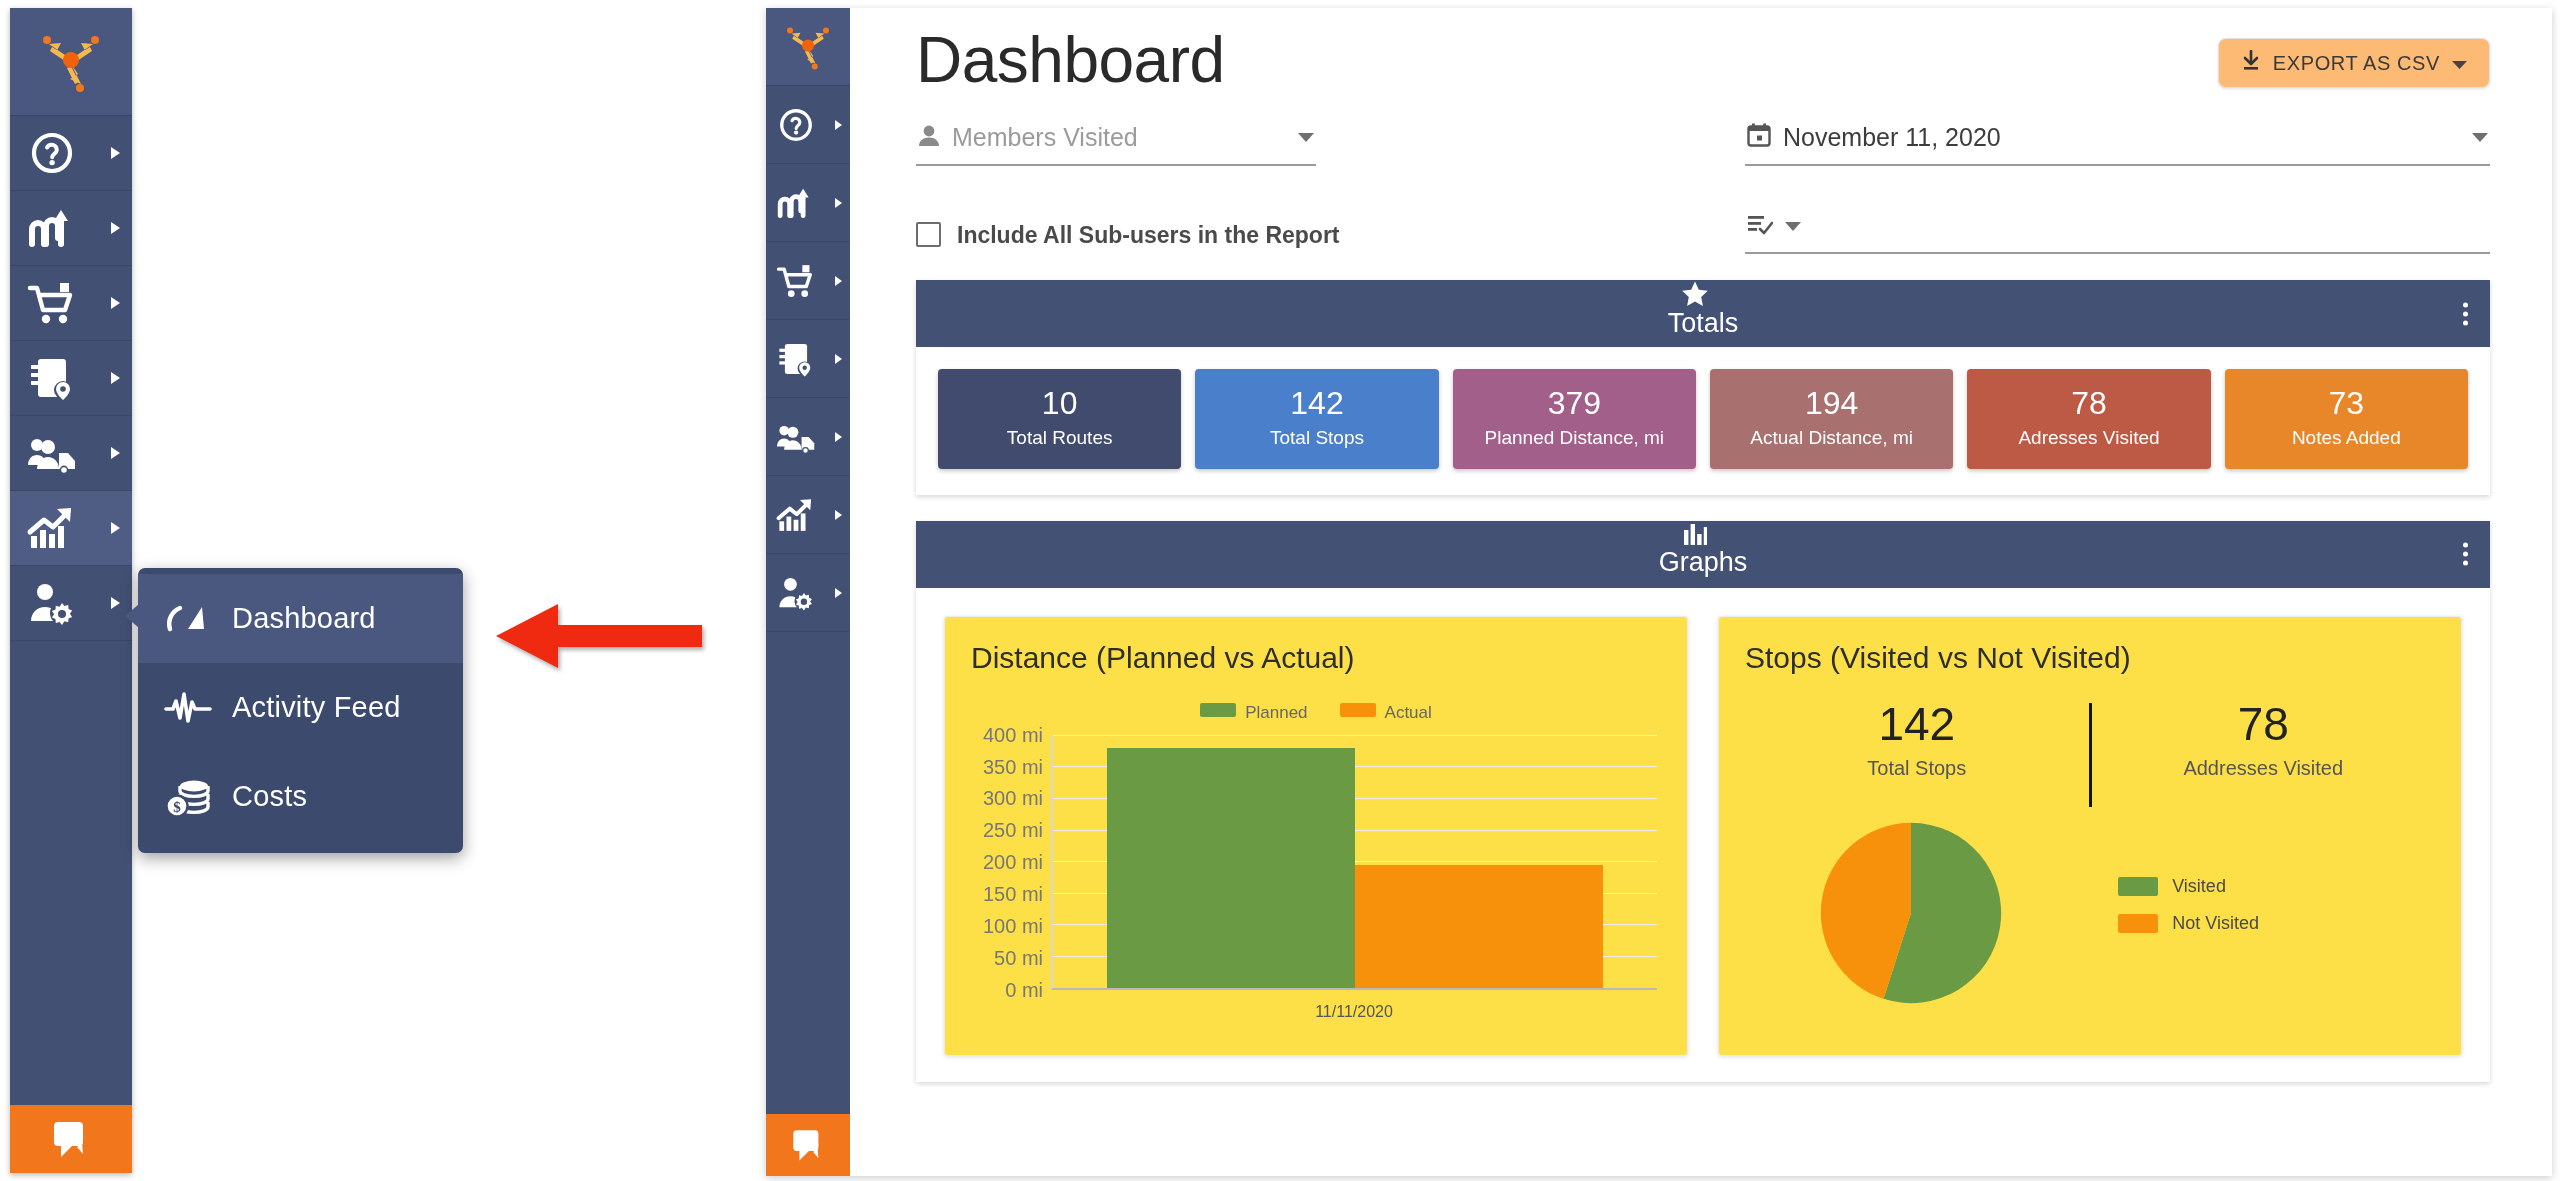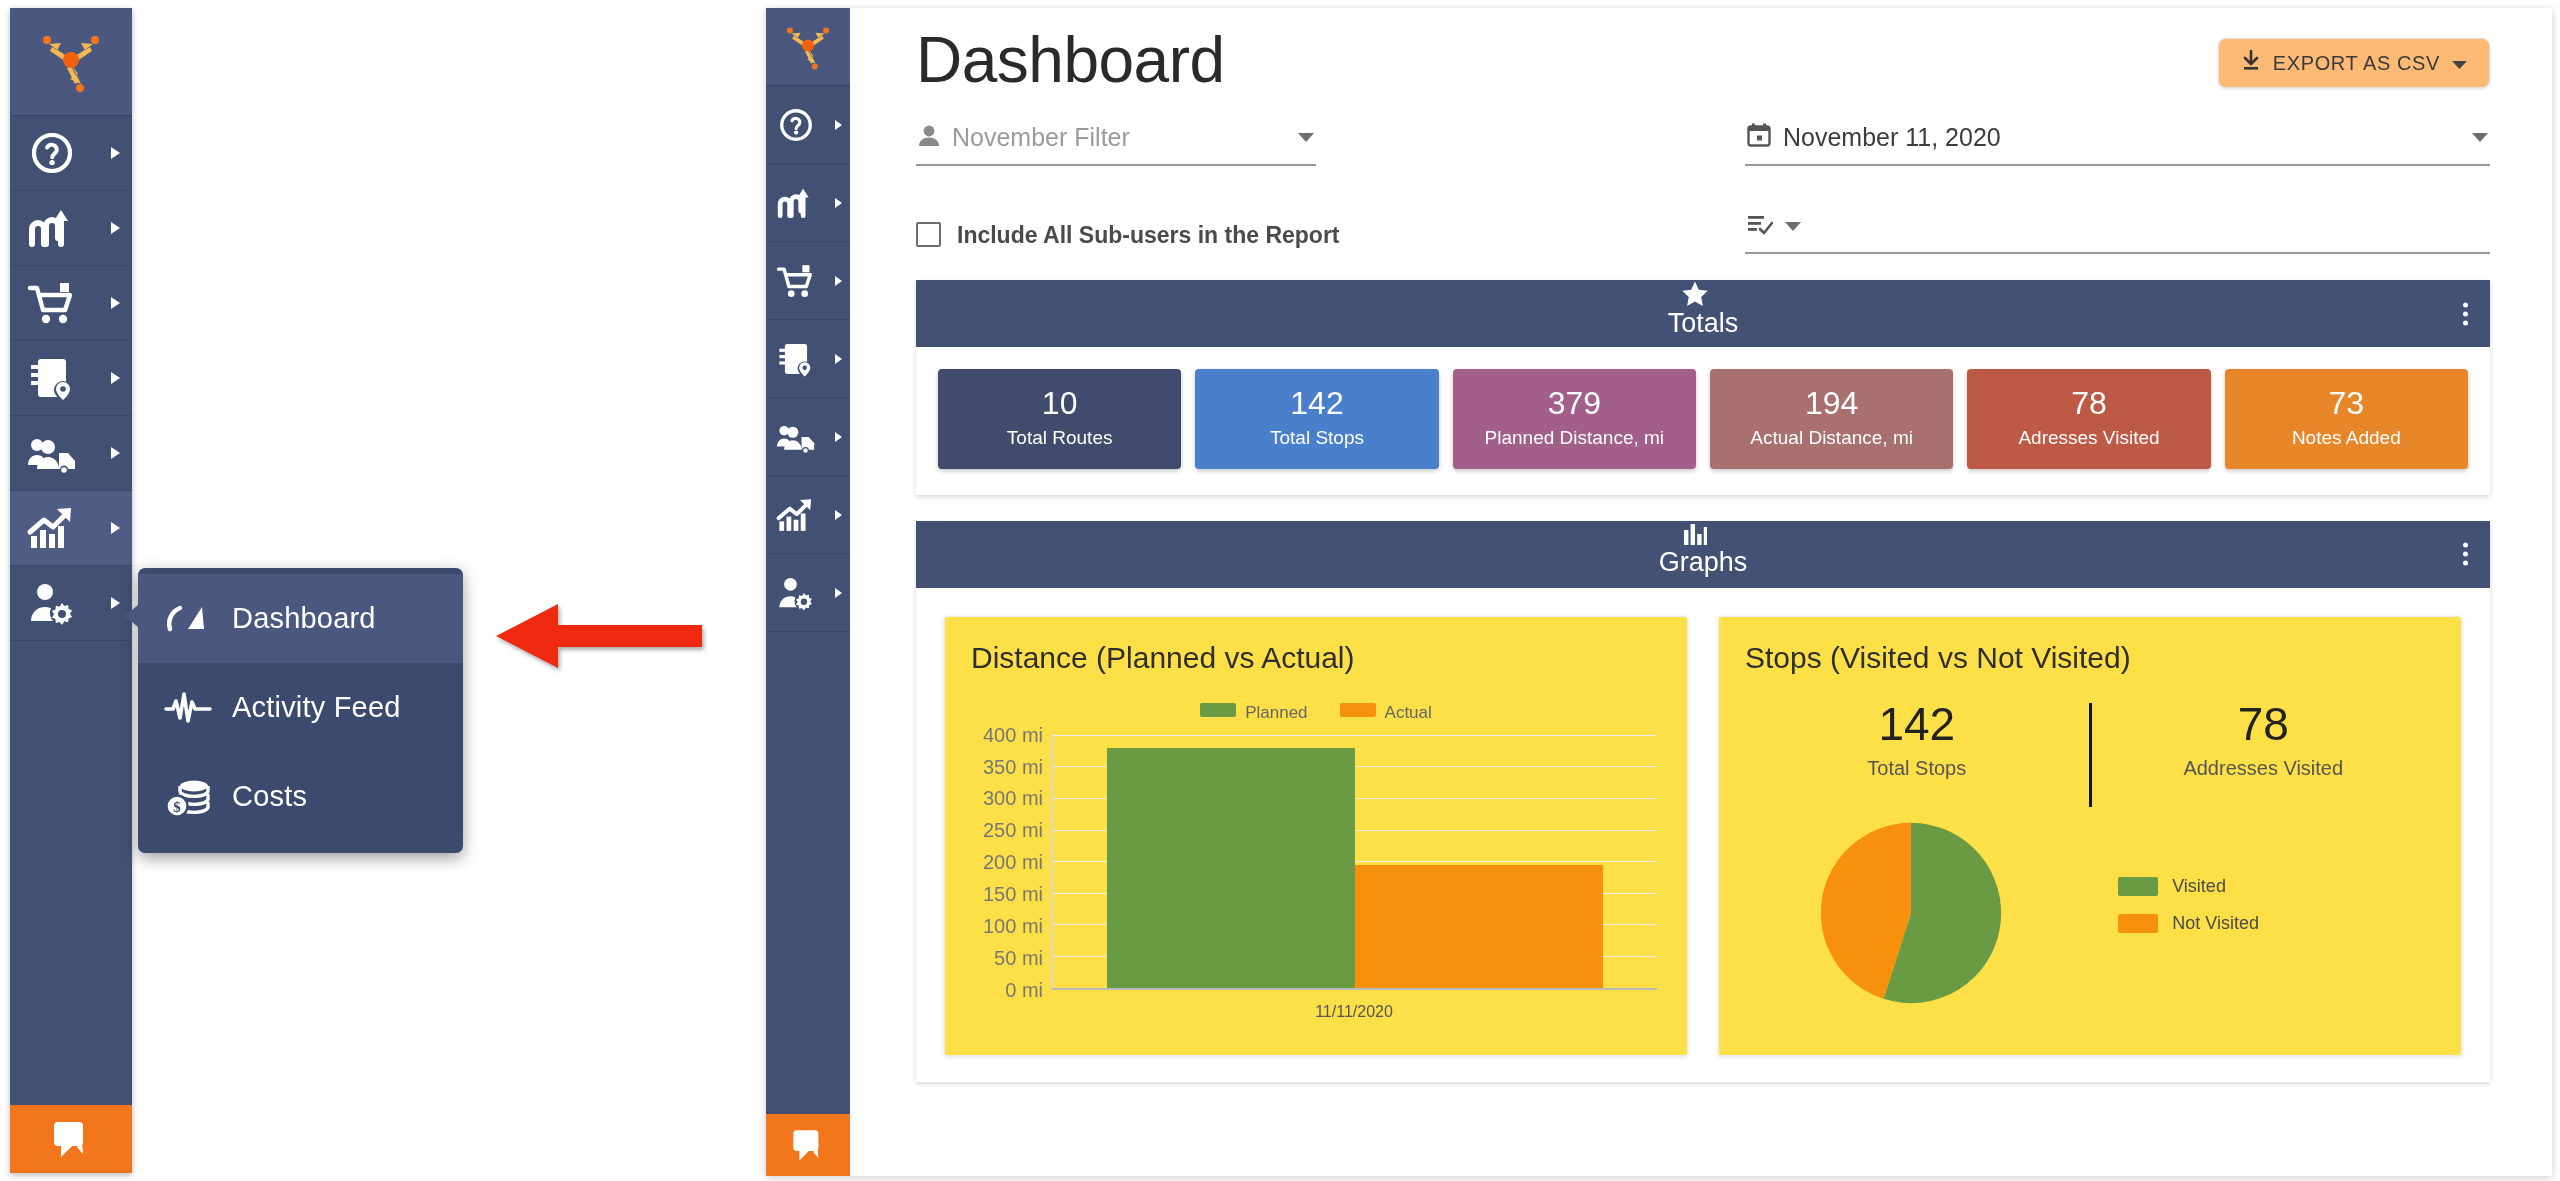--- a/index.html
+++ b/index.html
@@ -532,21 +532,21 @@
       <div class="filter-grid">
         <div class="fg-left">
           <div class="members-wrap">
             <div class="ul-field">
               <span>
                 <svg width="22" height="24" viewBox="0 0 22 24">
                   <circle cx="11" cy="7" r="5.4" fill="#8a8a8a"></circle>
                   <path d="M1 22c0-5 4.5-8.4 10-8.4S21 17 21 22z" fill="#8a8a8a"></path>
                 </svg>
               </span>
-              <span class="ftext">November Filter</span>
+              <span class="ftext">Members Visited</span>
               <span class="dncaret"></span>
             </div>
           </div>
           <div class="chk-row">
             <span class="chk-box"></span>
             <span class="chk-lbl">Include All Sub-users in the Report</span>
           </div>
         </div>
 
         <div class="fg-right">

